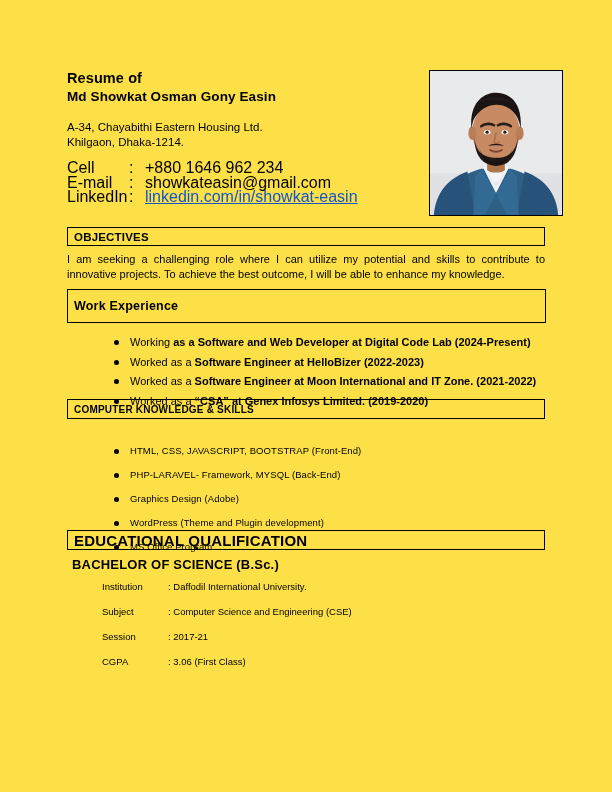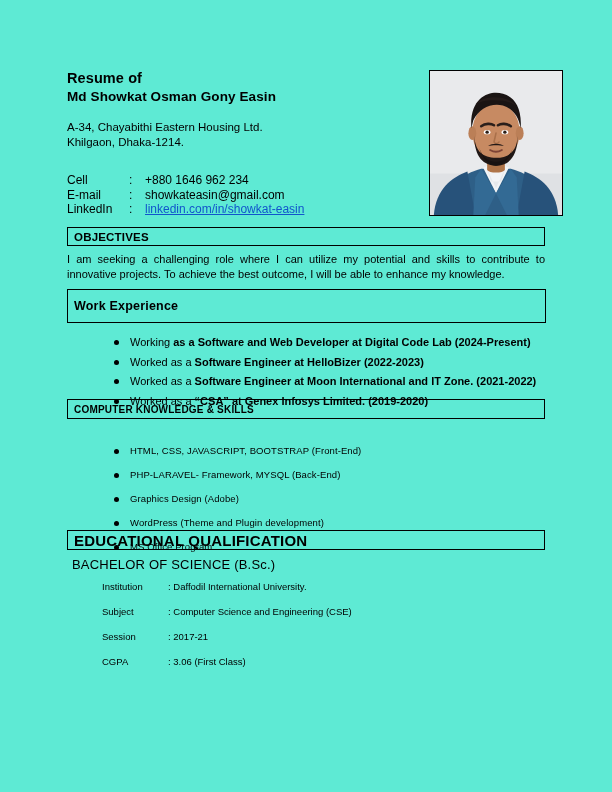--- a/index.html
+++ b/index.html
@@ -14,21 +14,21 @@
     color: #000000;
     position: relative;
     overflow: hidden;
   }
 
   .page {
     position: absolute;
     left: 0; top: 0;
     width: 612px;
     height: 792px;
-    background: #5eead4;
+    background: #fde047;
   }
 
   
   .header {
     position: absolute;
     left: 67px;
     top: 70px;
     width: 350px;
   }
   .resume-of {
@@ -43,22 +43,22 @@
     letter-spacing: 0.1px;
     line-height: 17px;
     margin-top: 1px;
   }
   .address {
     margin-top: 15px;
     font-size: 11.5px;
     line-height: 14.5px;
   }
   .contact {
-    margin-top: 24px;
-    font-size: 12px;
+    margin-top: 12px;
+    font-size: 16px;
     line-height: 14.5px;
   }
   .contact-row {
     display: flex;
     align-items: baseline;
   }
   .c-label { width: 62px; flex: none; }
   .c-colon { width: 16px; flex: none; }
   .c-value { flex: 1; }
   .c-value a {
@@ -160,21 +160,21 @@
     line-height: 24px;
     letter-spacing: 0.1px;
   }
 
   
   .degree-title {
     position: absolute;
     left: 72px;
     top: 557px;
     font-size: 13px;
-    font-weight: normal;
+    font-weight: bold;
     letter-spacing: 0.2px;
   }
   .edu-table {
     position: absolute;
     left: 72px;
     top: 581px;
     width: 440px;
     font-size: 9.5px;
   }
   .edu-row {

